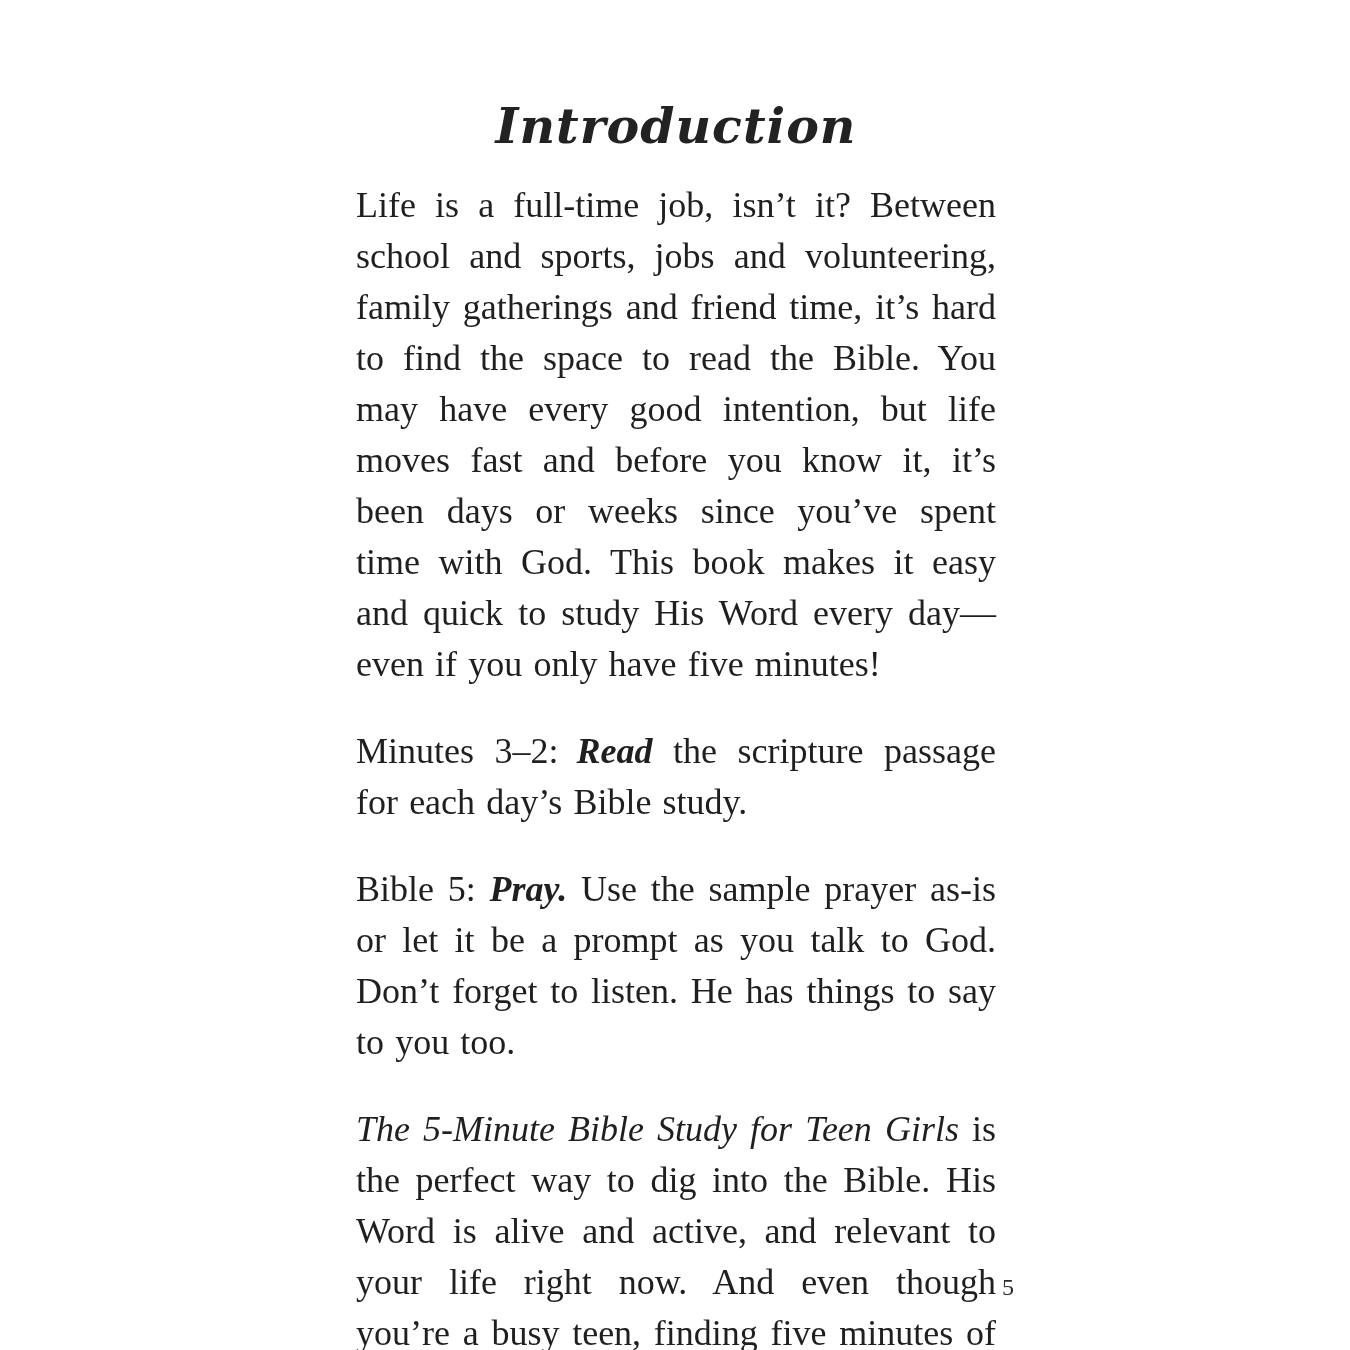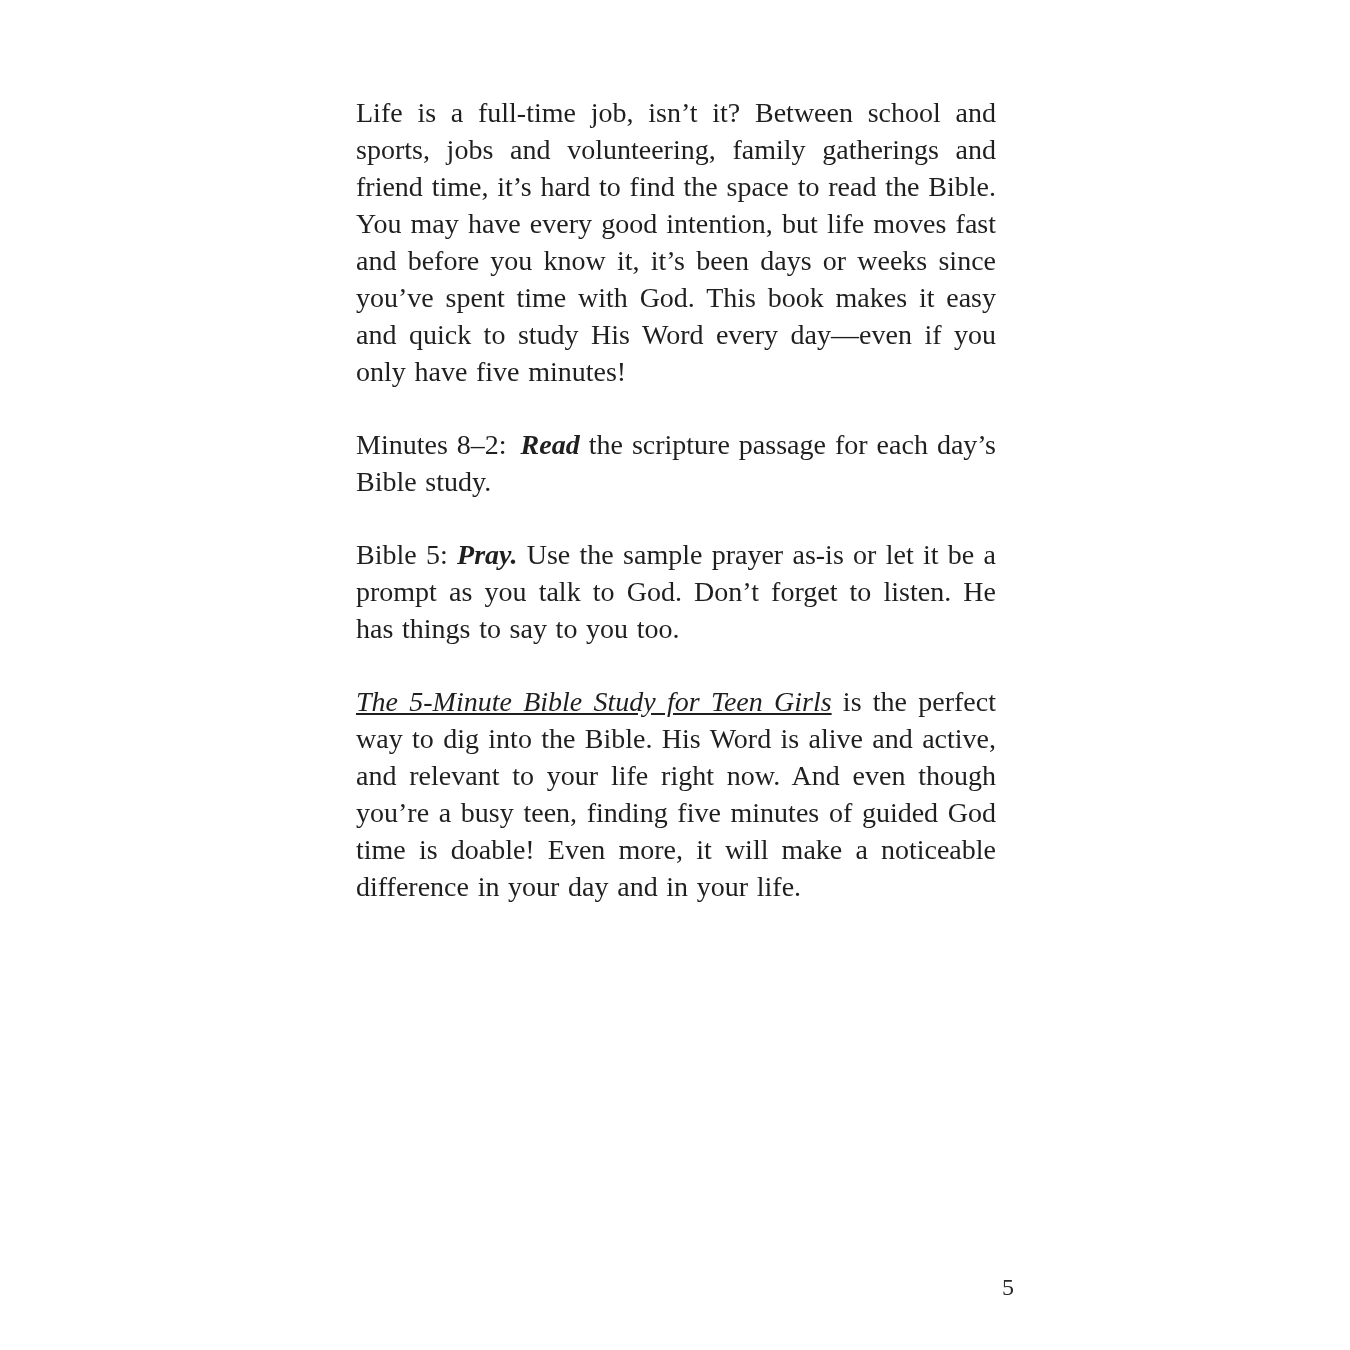--- a/index.html
+++ b/index.html
@@ -28,53 +28,53 @@
     font-family: "DejaVu Serif", serif;
     font-style: italic;
     font-weight: 700;
     font-size: 49px;
     line-height: 64px;
     letter-spacing: 1px;
     color: #222222;
   }
   .body-text p {
     margin: 0 0 36px 0;
-    font-size: 28px;
-    line-height: 37px;
+    font-size: 36px;
+    line-height: 51px;
     text-align: justify;
     word-spacing: 0.06em;
     color: #1f1f1f;
   }
   .body-text p:last-child {
     margin-bottom: 0;
   }
   .seg-bi {
     font-weight: bold;
     font-style: italic;
     margin-top: 8px;
   }
   .seg-i {
     font-style: italic;
-    text-decoration: underline;
   }
   .page-number {
     position: absolute;
     left: 1002px;
     top: 1272px;
     font-size: 24px;
     line-height: 30px;
     color: #2a2a2a;
   }
 </style>
 </head>
 <body>
 
 <div class="page">
   <div class="content">
+    <h1 class="title">Introduction</h1>
     <div class="body-text">
         <p><span class="seg-n">Life is a full-time job, isn’t it? Between school and sports, jobs and volunteering, family gatherings and friend time, it’s hard to find the space to read the Bible. You may have every good intention, but life moves fast and before you know it, it’s been days or weeks since you’ve spent time with God. This book makes it easy and quick to study His Word every day—even if you only have five minutes!</span></p>
-        <p><span class="seg-n">Minutes 8–2: </span><span class="seg-bi">Read</span><span class="seg-n"> the scripture passage for each day’s Bible study.</span></p>
+        <p><span class="seg-n">Minutes 3–2: </span><span class="seg-bi">Read</span><span class="seg-n"> the scripture passage for each day’s Bible study.</span></p>
         <p><span class="seg-n">Bible 5: </span><span class="seg-bi">Pray.</span><span class="seg-n"> Use the sample prayer as-is or let it be a prompt as you talk to God. Don’t forget to listen. He has things to say to you too.</span></p>
         <p><span class="seg-i">The 5-Minute Bible Study for Teen Girls</span><span class="seg-n"> is the perfect way to dig into the Bible. His Word is alive and active, and relevant to your life right now. And even though you’re a busy teen, finding five minutes of guided God time is doable! Even more, it will make a noticeable difference in your day and in your life.</span></p>
       </div>
   </div>
   <div class="page-number">5</div>
 </div>
 
 </body></html>

